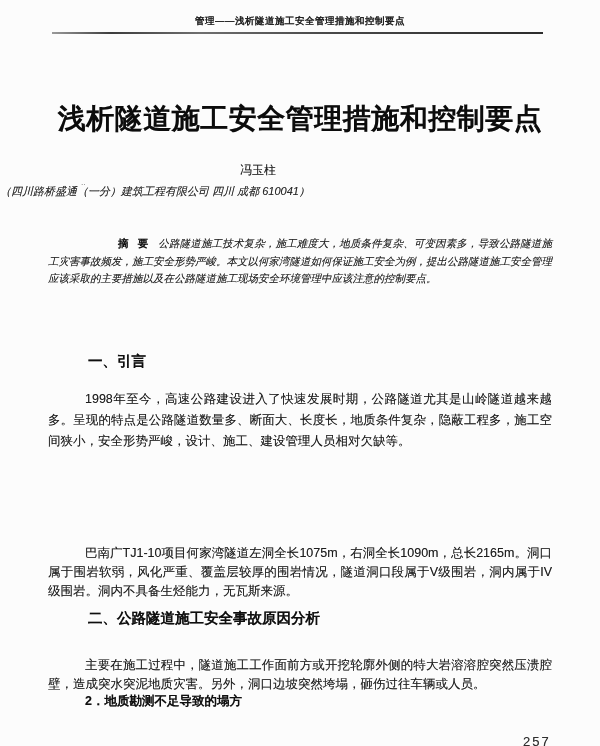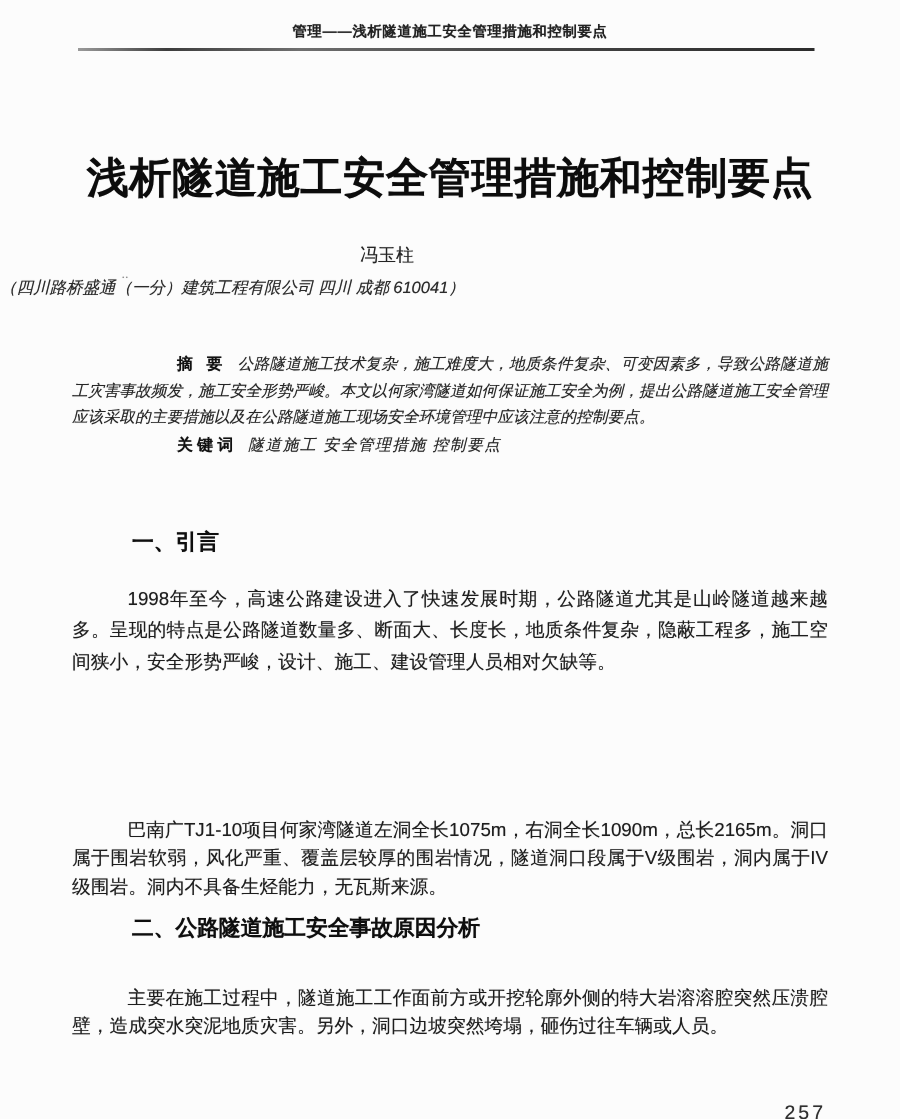--- a/index.html
+++ b/index.html
@@ -184,31 +184,31 @@
   <h1 class="article-title">浅析隧道施工安全管理措施和控制要点</h1>
 
   <div class="author-name">冯玉柱</div>
 
   <div class="affiliation">（四川路桥盛通（一分）建筑工程有限公司  四川  成都  610041）</div>
 
   <div class="scan-artifact">‥</div>
 
   <div class="abstract-block">
     <p class="abstract-para"><span class="label">摘  要</span><span>公路隧道施工技术复杂，施工难度大，地质条件复杂、可变因素多，导致公路隧道施工灾害事故频发，施工安全形势严峻。本文以何家湾隧道如何保证施工安全为例，提出公路隧道施工安全管理应该采取的主要措施以及在公路隧道施工现场安全环境管理中应该注意的控制要点。</span></p>
-    <p class="keywords-line"><span class="label">关键词</span><span class="kw">隧道施工  安全管理措施  控制要点</span></p>
   </div>
 
   <h2 class="section-heading h-sec1">一、引言</h2>
 
   <p class="body-para p1">1998年至今，高速公路建设进入了快速发展时期，公路隧道尤其是山岭隧道越来越多。呈现的特点是公路隧道数量多、断面大、长度长，地质条件复杂，隐蔽工程多，施工空间狭小，安全形势严峻，设计、施工、建设管理人员相对欠缺等。</p>
 
 
   <p class="body-para p3">巴南广TJ1-10项目何家湾隧道左洞全长1075m，右洞全长1090m，总长2165m。洞口属于围岩软弱，风化严重、覆盖层较厚的围岩情况，隧道洞口段属于V级围岩，洞内属于IV级围岩。洞内不具备生烃能力，无瓦斯来源。</p>
 
   <h2 class="section-heading h-sec2">二、公路隧道施工安全事故原因分析</h2>
 
 
   <p class="body-para sub-text">主要在施工过程中，隧道施工工作面前方或开挖轮廓外侧的特大岩溶溶腔突然压溃腔壁，造成突水突泥地质灾害。另外，洞口边坡突然垮塌，砸伤过往车辆或人员。</p>
 
+  <h3 class="subsection-heading sh2">2．地质勘测不足导致的塌方</h3>
 
   <div class="page-number">257</div>
 
 </div>
 
 </body></html>

